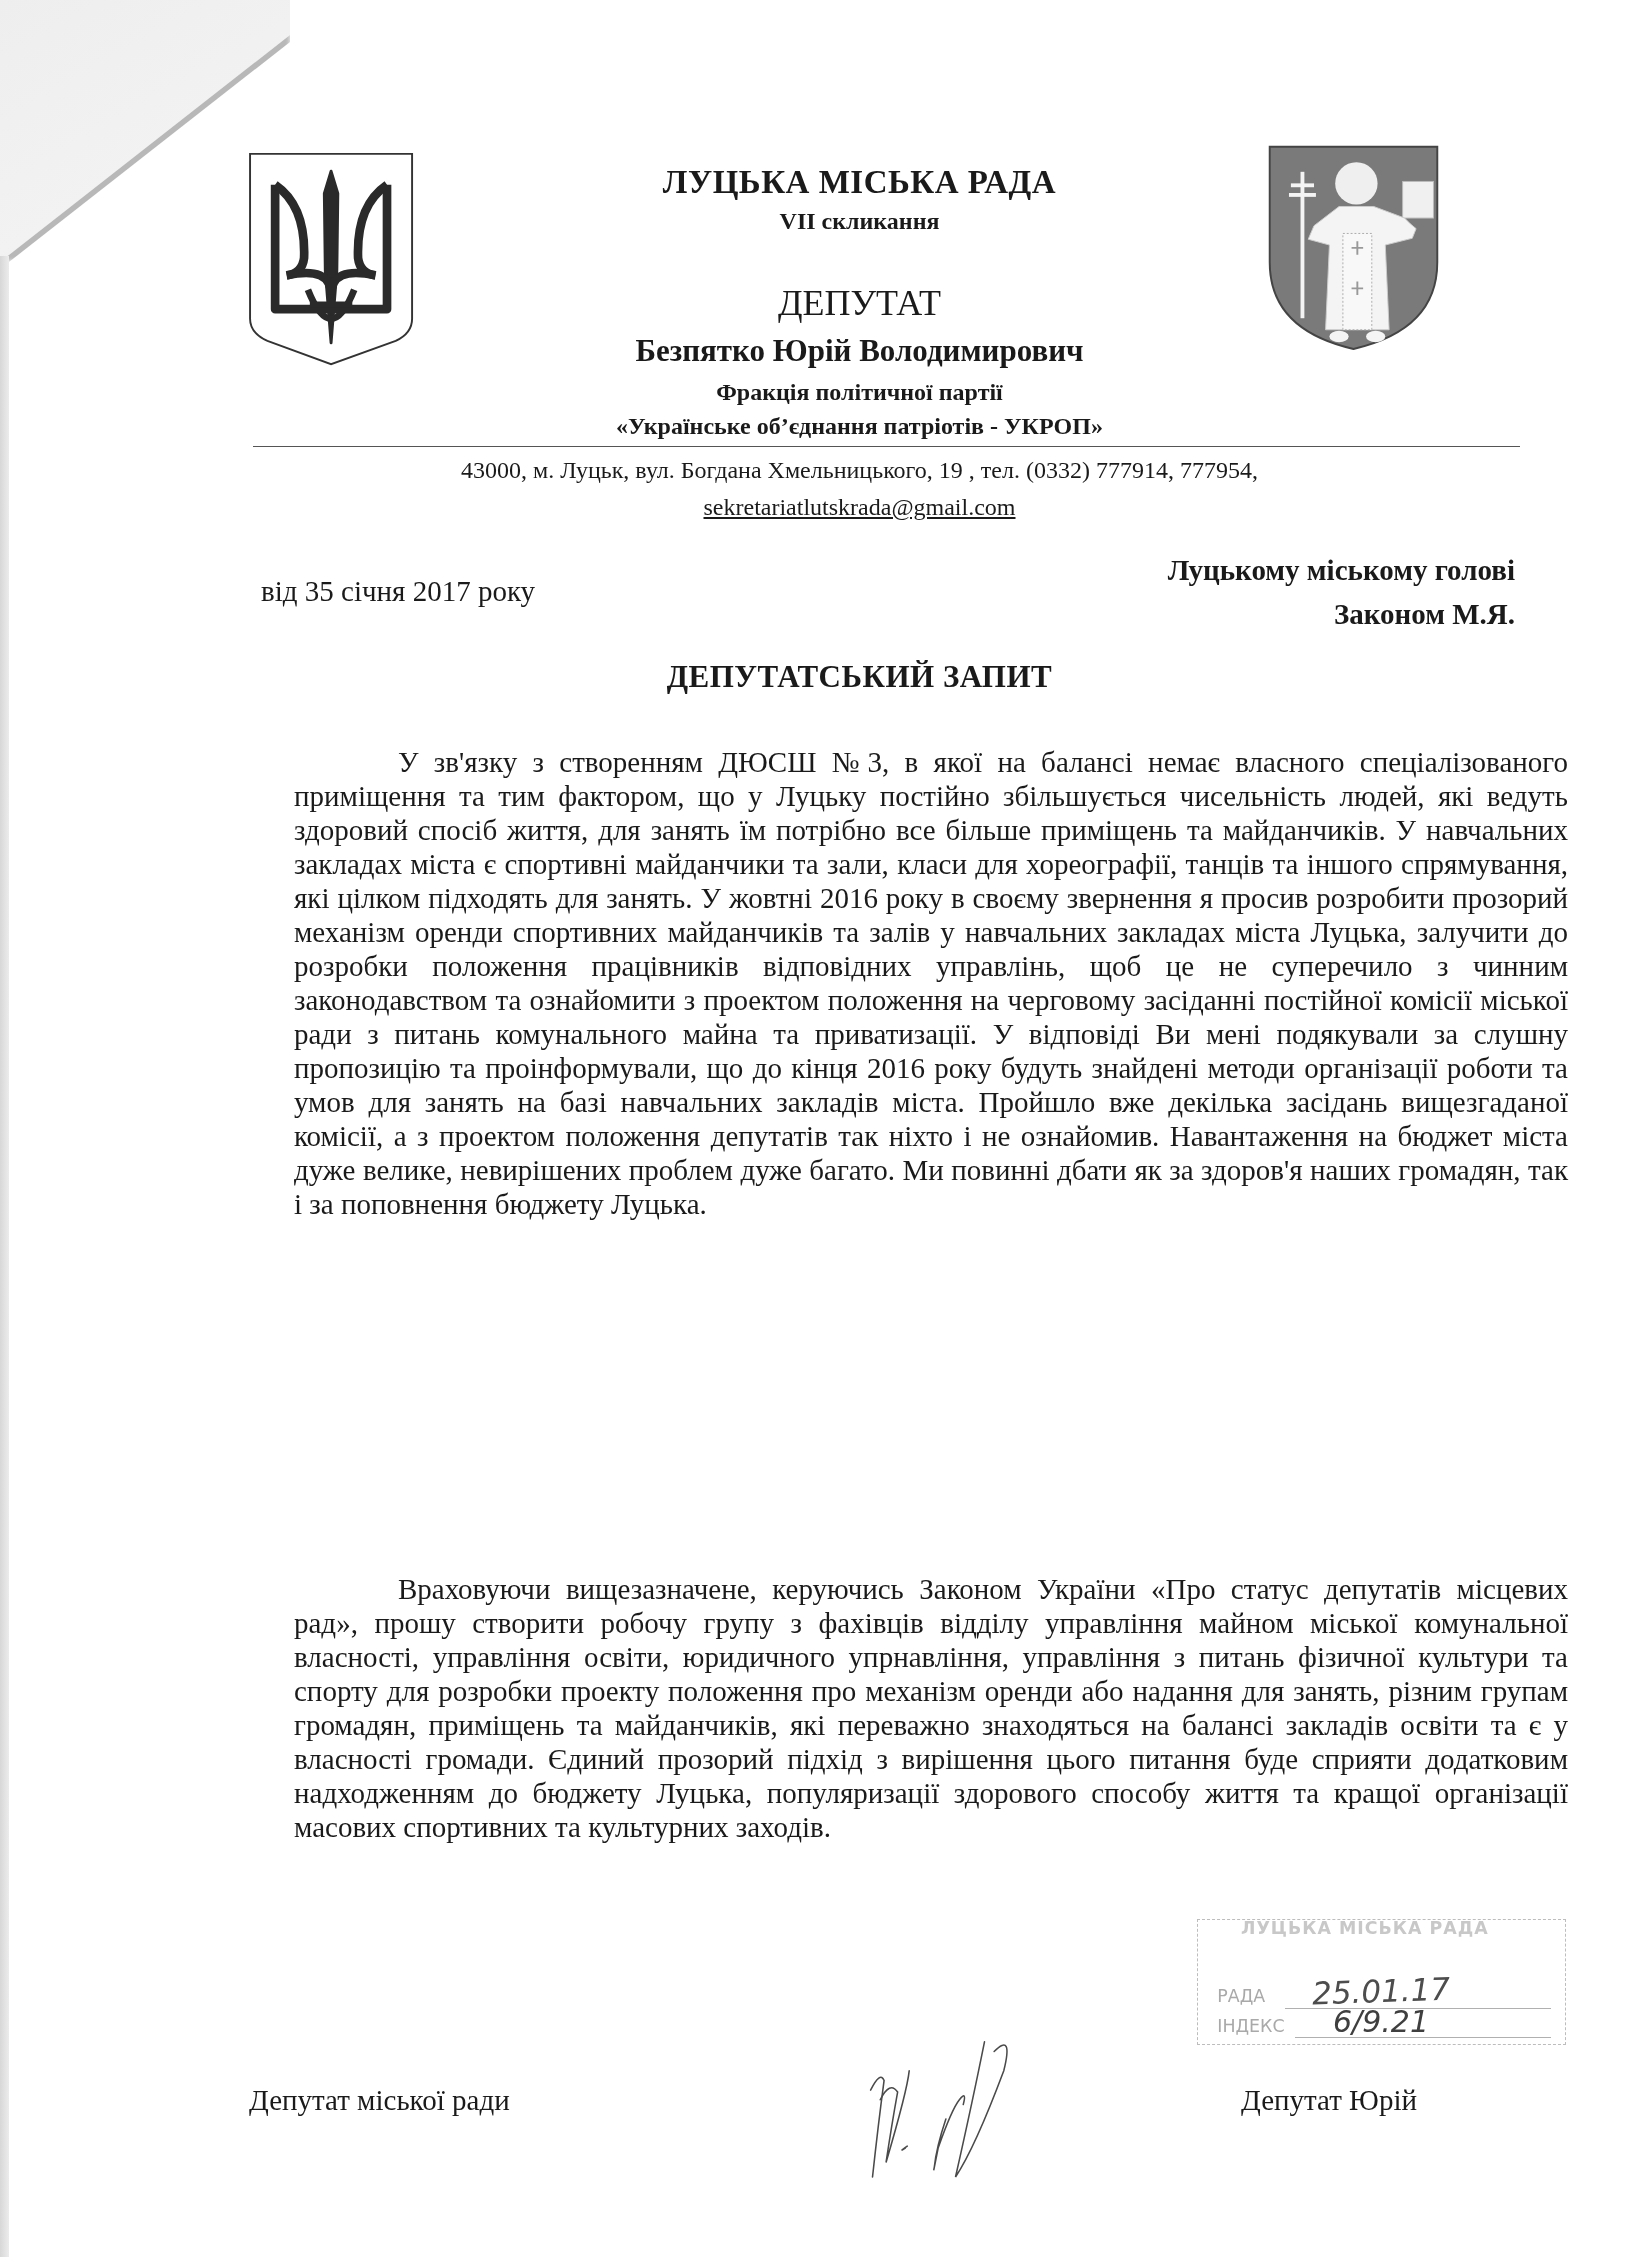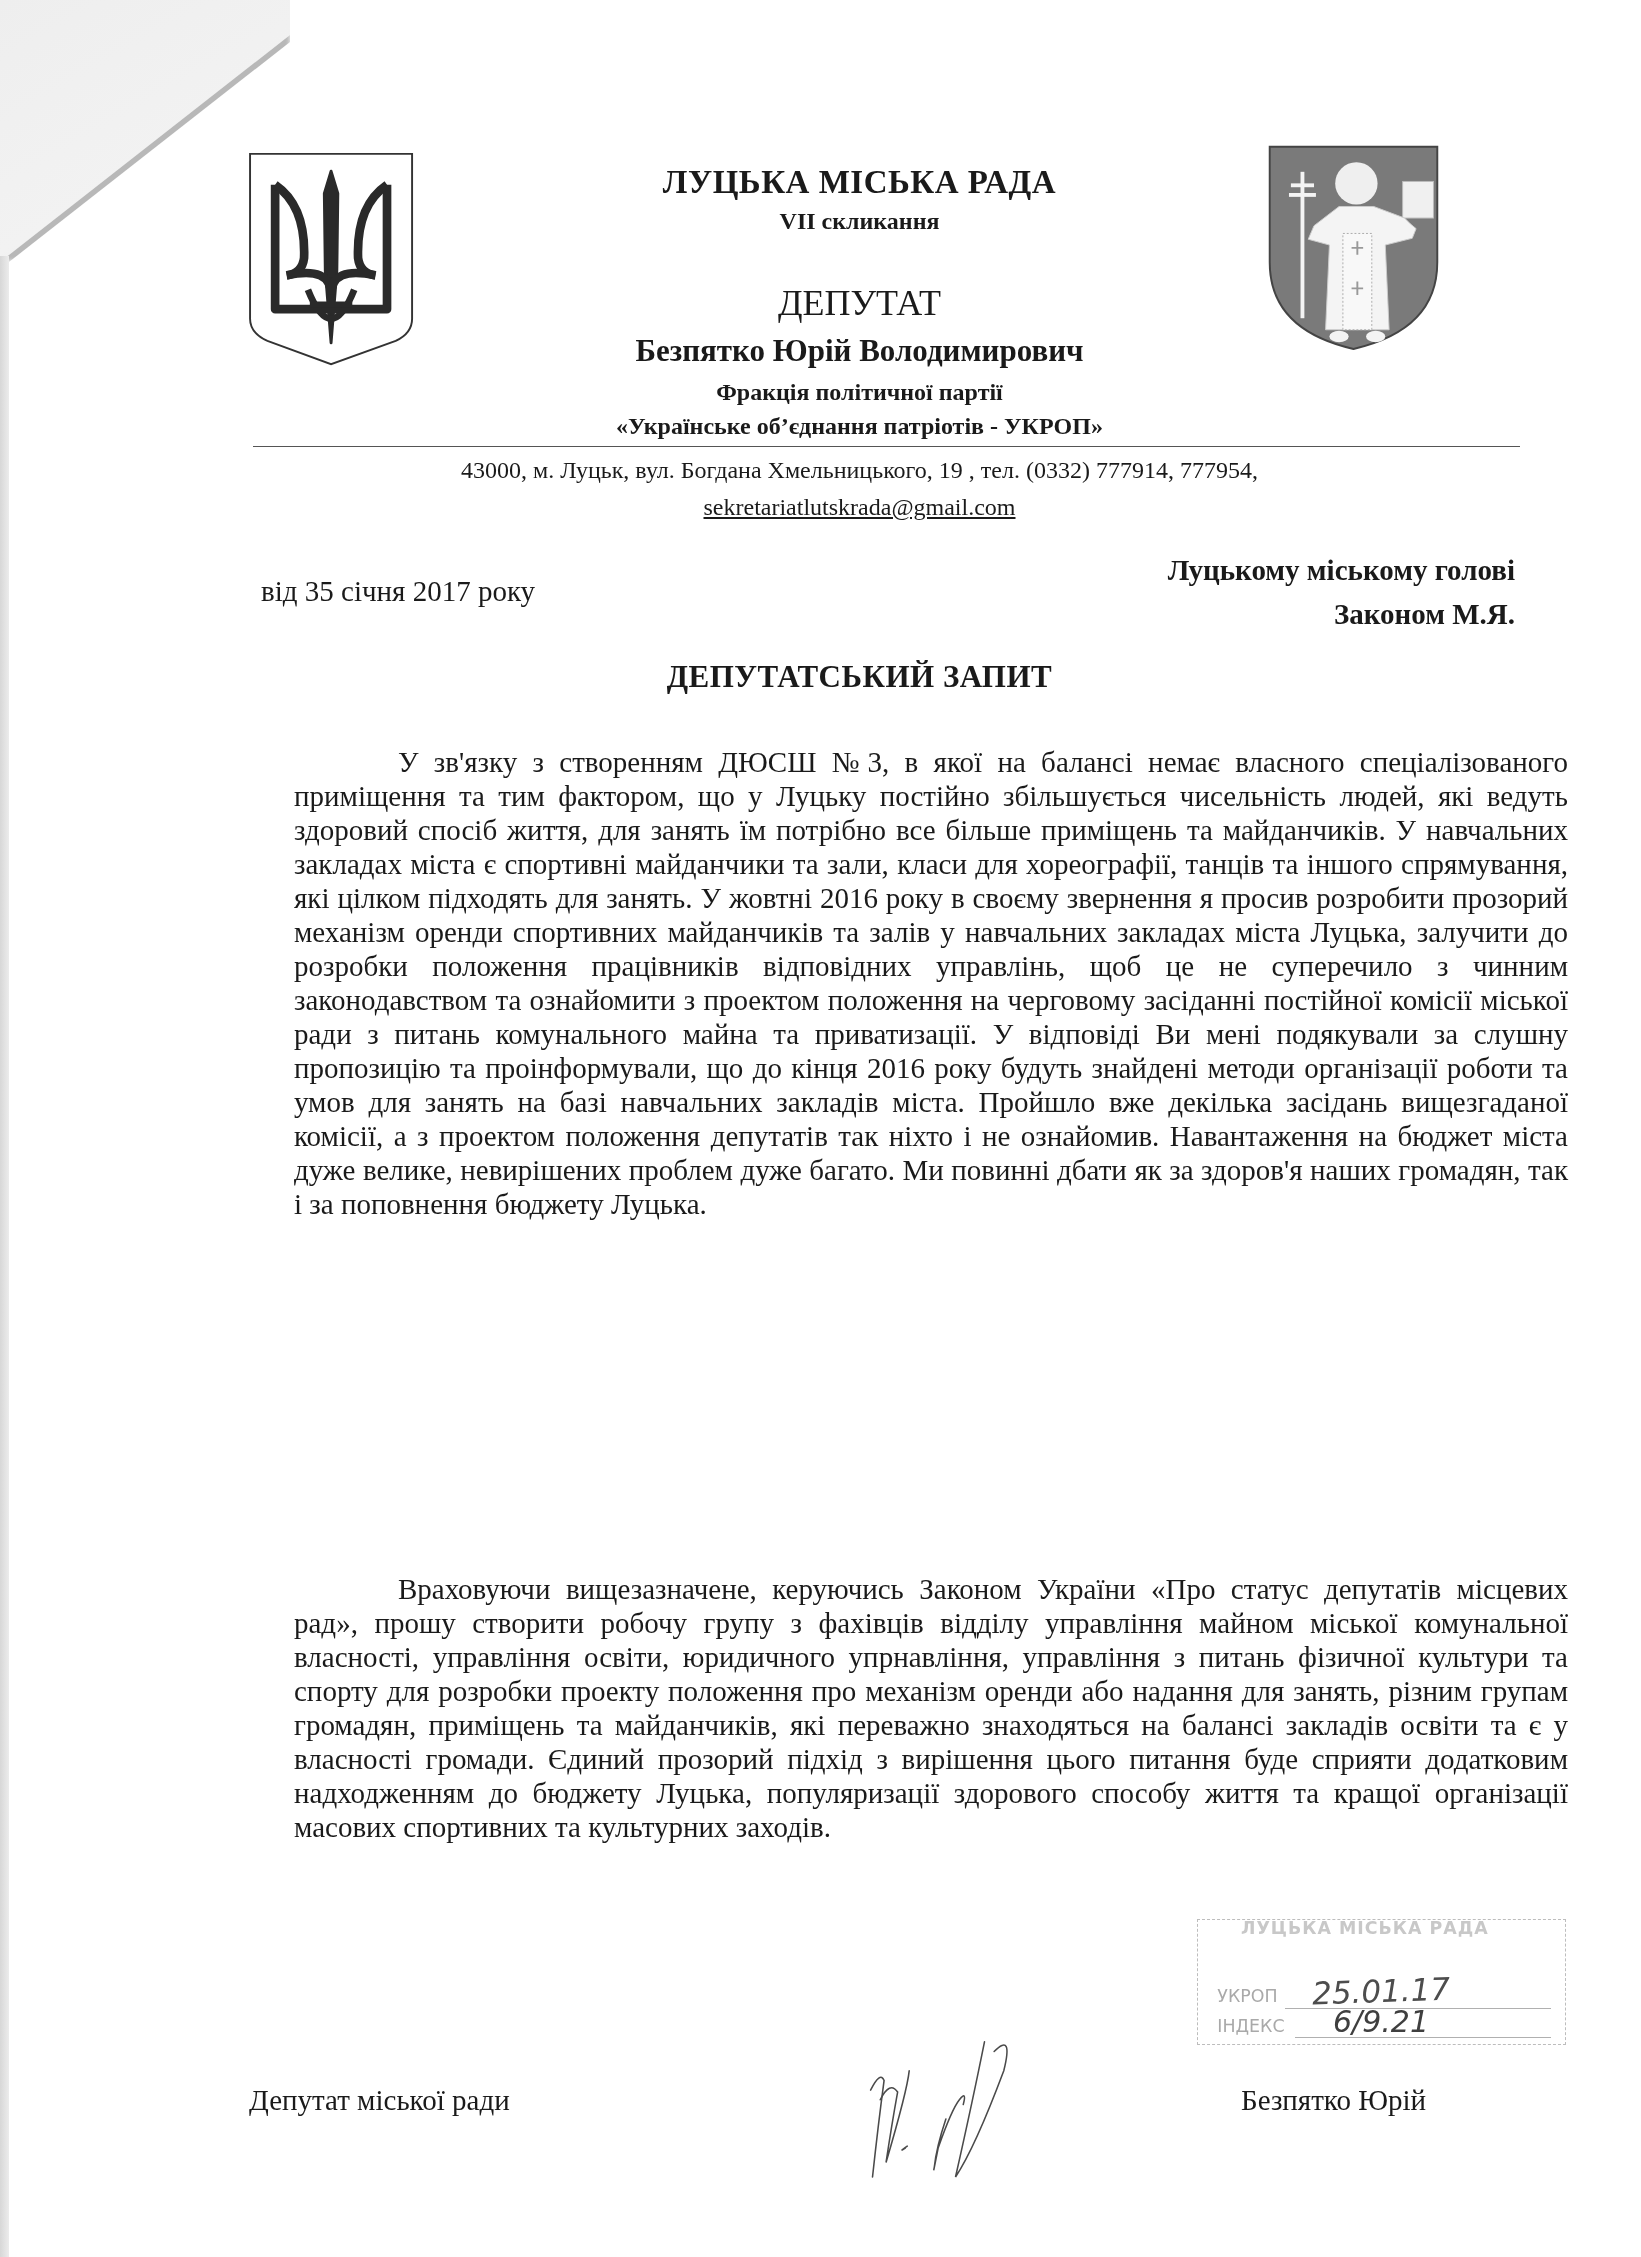--- a/index.html
+++ b/index.html
@@ -142,32 +142,32 @@
 
 <div class="body p1">
   <p>У зв'язку з створенням ДЮСШ №3, в якої на балансі немає власного спеціалізованого приміщення та тим фактором, що у Луцьку постійно збільшується чисельність людей, які ведуть здоровий спосіб життя, для занять їм потрібно все більше приміщень та майданчиків. У навчальних закладах міста є спортивні майданчики та зали, класи для хореографії, танців та іншого спрямування, які цілком підходять для занять. У жовтні 2016 року в своєму звернення я просив розробити прозорий механізм оренди спортивних майданчиків та залів у навчальних закладах міста Луцька, залучити до розробки положення працівників відповідних управлінь, щоб це не суперечило з чинним законодавством та ознайомити з проектом положення на черговому засіданні постійної комісії міської ради з питань комунального майна та приватизації. У відповіді Ви мені подякували за слушну пропозицію та проінформували, що до кінця 2016 року будуть знайдені методи організації роботи та умов для занять на базі навчальних закладів міста. Пройшло вже декілька засідань вищезгаданої комісії, а з проектом положення депутатів так ніхто і не ознайомив. Навантаження на бюджет міста дуже велике, невирішених проблем дуже багато. Ми повинні дбати як за здоров'я наших громадян, так і за поповнення бюджету Луцька.</p>
 </div>
 <div class="body p2">
   <p>Враховуючи вищезазначене, керуючись Законом України «Про статус депутатів місцевих рад», прошу створити робочу групу з фахівців відділу управління майном міської комунальної власності, управління освіти, юридичного упрнавління, управління з питань фізичної культури та спорту для розробки проекту положення про механізм оренди або надання для занять, різним групам громадян, приміщень та майданчиків, які переважно знаходяться на балансі закладів освіти та є у власності громади.  Єдиний прозорий підхід з вирішення цього питання буде сприяти додатковим надходженням до бюджету Луцька, популяризації здорового способу життя та кращої організації масових спортивних та культурних заходів.</p>
 </div>
 
 <div class="stamp">
   <div class="s-org">ЛУЦЬКА МІСЬКА РАДА</div>
-  <div class="s-date-lbl">УКРОП</div>
+  <div class="s-date-lbl">РАДА</div>
   <div class="s-line1"></div>
   <div class="s-date-val">25.01.17</div>
   <div class="s-index-lbl">ІНДЕКС</div>
   <div class="s-line2"></div>
   <div class="s-index-val">6/9.21</div>
 </div>
 
 <div class="sig-role">Депутат міської ради</div>
 <svg class="signature" viewBox="0 0 230 155">
   <g fill="none" stroke="#4a4a4a" stroke-width="1.6" stroke-linecap="round">
     <path d="M12 60 Q22 40 26 50 Q20 95 14 150"></path>
     <path d="M22 70 Q32 50 40 62 Q34 95 28 135 Q50 60 52 40"></path>
     <path d="M48 120 Q40 125 50 118"></path>
     <path d="M90 90 Q80 120 78 140 Q76 150 82 120 Q96 80 104 70 Q112 60 108 75"></path>
     <path d="M130 10 Q118 70 100 150 Q120 120 150 40 Q160 0 140 20"></path>
   </g>
 </svg>
-<div class="sig-name">Безпятко Юрій</div>
+<div class="sig-name">Депутат Юрій</div>
 
 
 </body></html>

